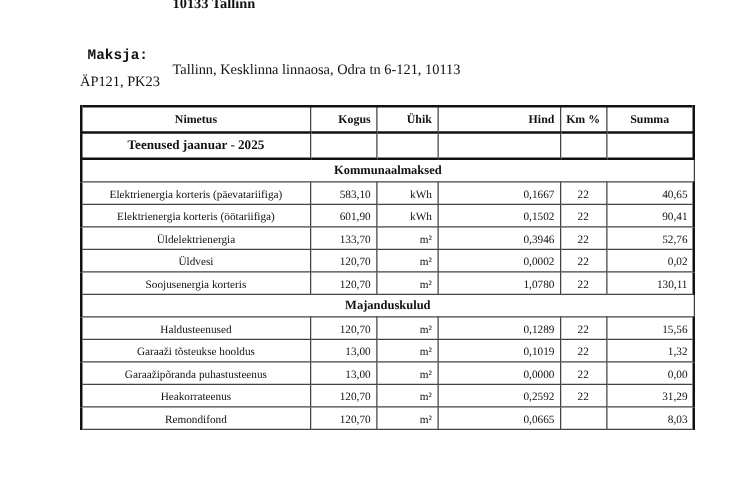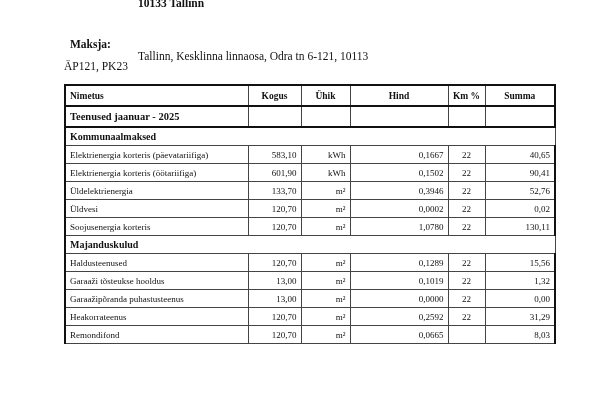--- a/index.html
+++ b/index.html
@@ -6,21 +6,21 @@
   body {
     width: 600px; height: 400px; overflow: hidden; position: relative;
     font-family: "Liberation Serif", "DejaVu Serif", serif; color: #111;
   }
   .addr-top {
     position: absolute; left: 138px; top: -3px;
     font-weight: bold; font-size: 11.5px;
   }
   .payer-label {
     position: absolute; left: 70px; top: 38px;
-    font-weight: bold; font-size: 11.5px;
+    font-weight: bold; font-size: 11.5px; font-family: Liberation Mono, monospace;
   }
   .payer-addr {
     position: absolute; left: 138px; top: 50px;
     font-size: 11.5px;
   }
   .ref {
     position: absolute; left: 64px; top: 60px;
     font-size: 11.5px;
   }
   table.inv {
@@ -29,22 +29,22 @@
     font-size: 9px; table-layout: fixed;
   }
   table.inv td, table.inv th {
     border: 1px solid #444; height: 17px; padding: 0 4px;
     white-space: nowrap; overflow: hidden;
   }
   table.inv thead tr { border-top: 2px solid #111; }
   table.inv thead th {
     font-weight: bold; font-size: 9.5px; height: 19px; border-bottom: 2px solid #111;
   }
-  th.left, td.left { text-align: left; margin-left: 43px; }
-  th.right, td.right { text-align: center; }
+  th.left, td.left { text-align: center; margin-left: 43px; }
+  th.right, td.right { text-align: right; }
   th.center, td.center { text-align: center; }
   tr.period td { font-weight: bold; font-size: 10.5px; height: 19px; border-bottom: 2px solid #111; }
   tr.group td { font-weight: bold; font-size: 10px; height: 17px; }
   table.inv td.num { text-align: right; }
   table.inv tr.group td { border-right: 1px solid #444; }
   table.inv tr.group td.span { border-right: 1px solid #444; }
   table.inv tr:first-child th:first-child, table.inv td:first-child { border-left: 2px solid #111; }
   table.inv th:last-child, table.inv td:last-child { border-right: 2px solid #111; }
 </style>
 </head>

